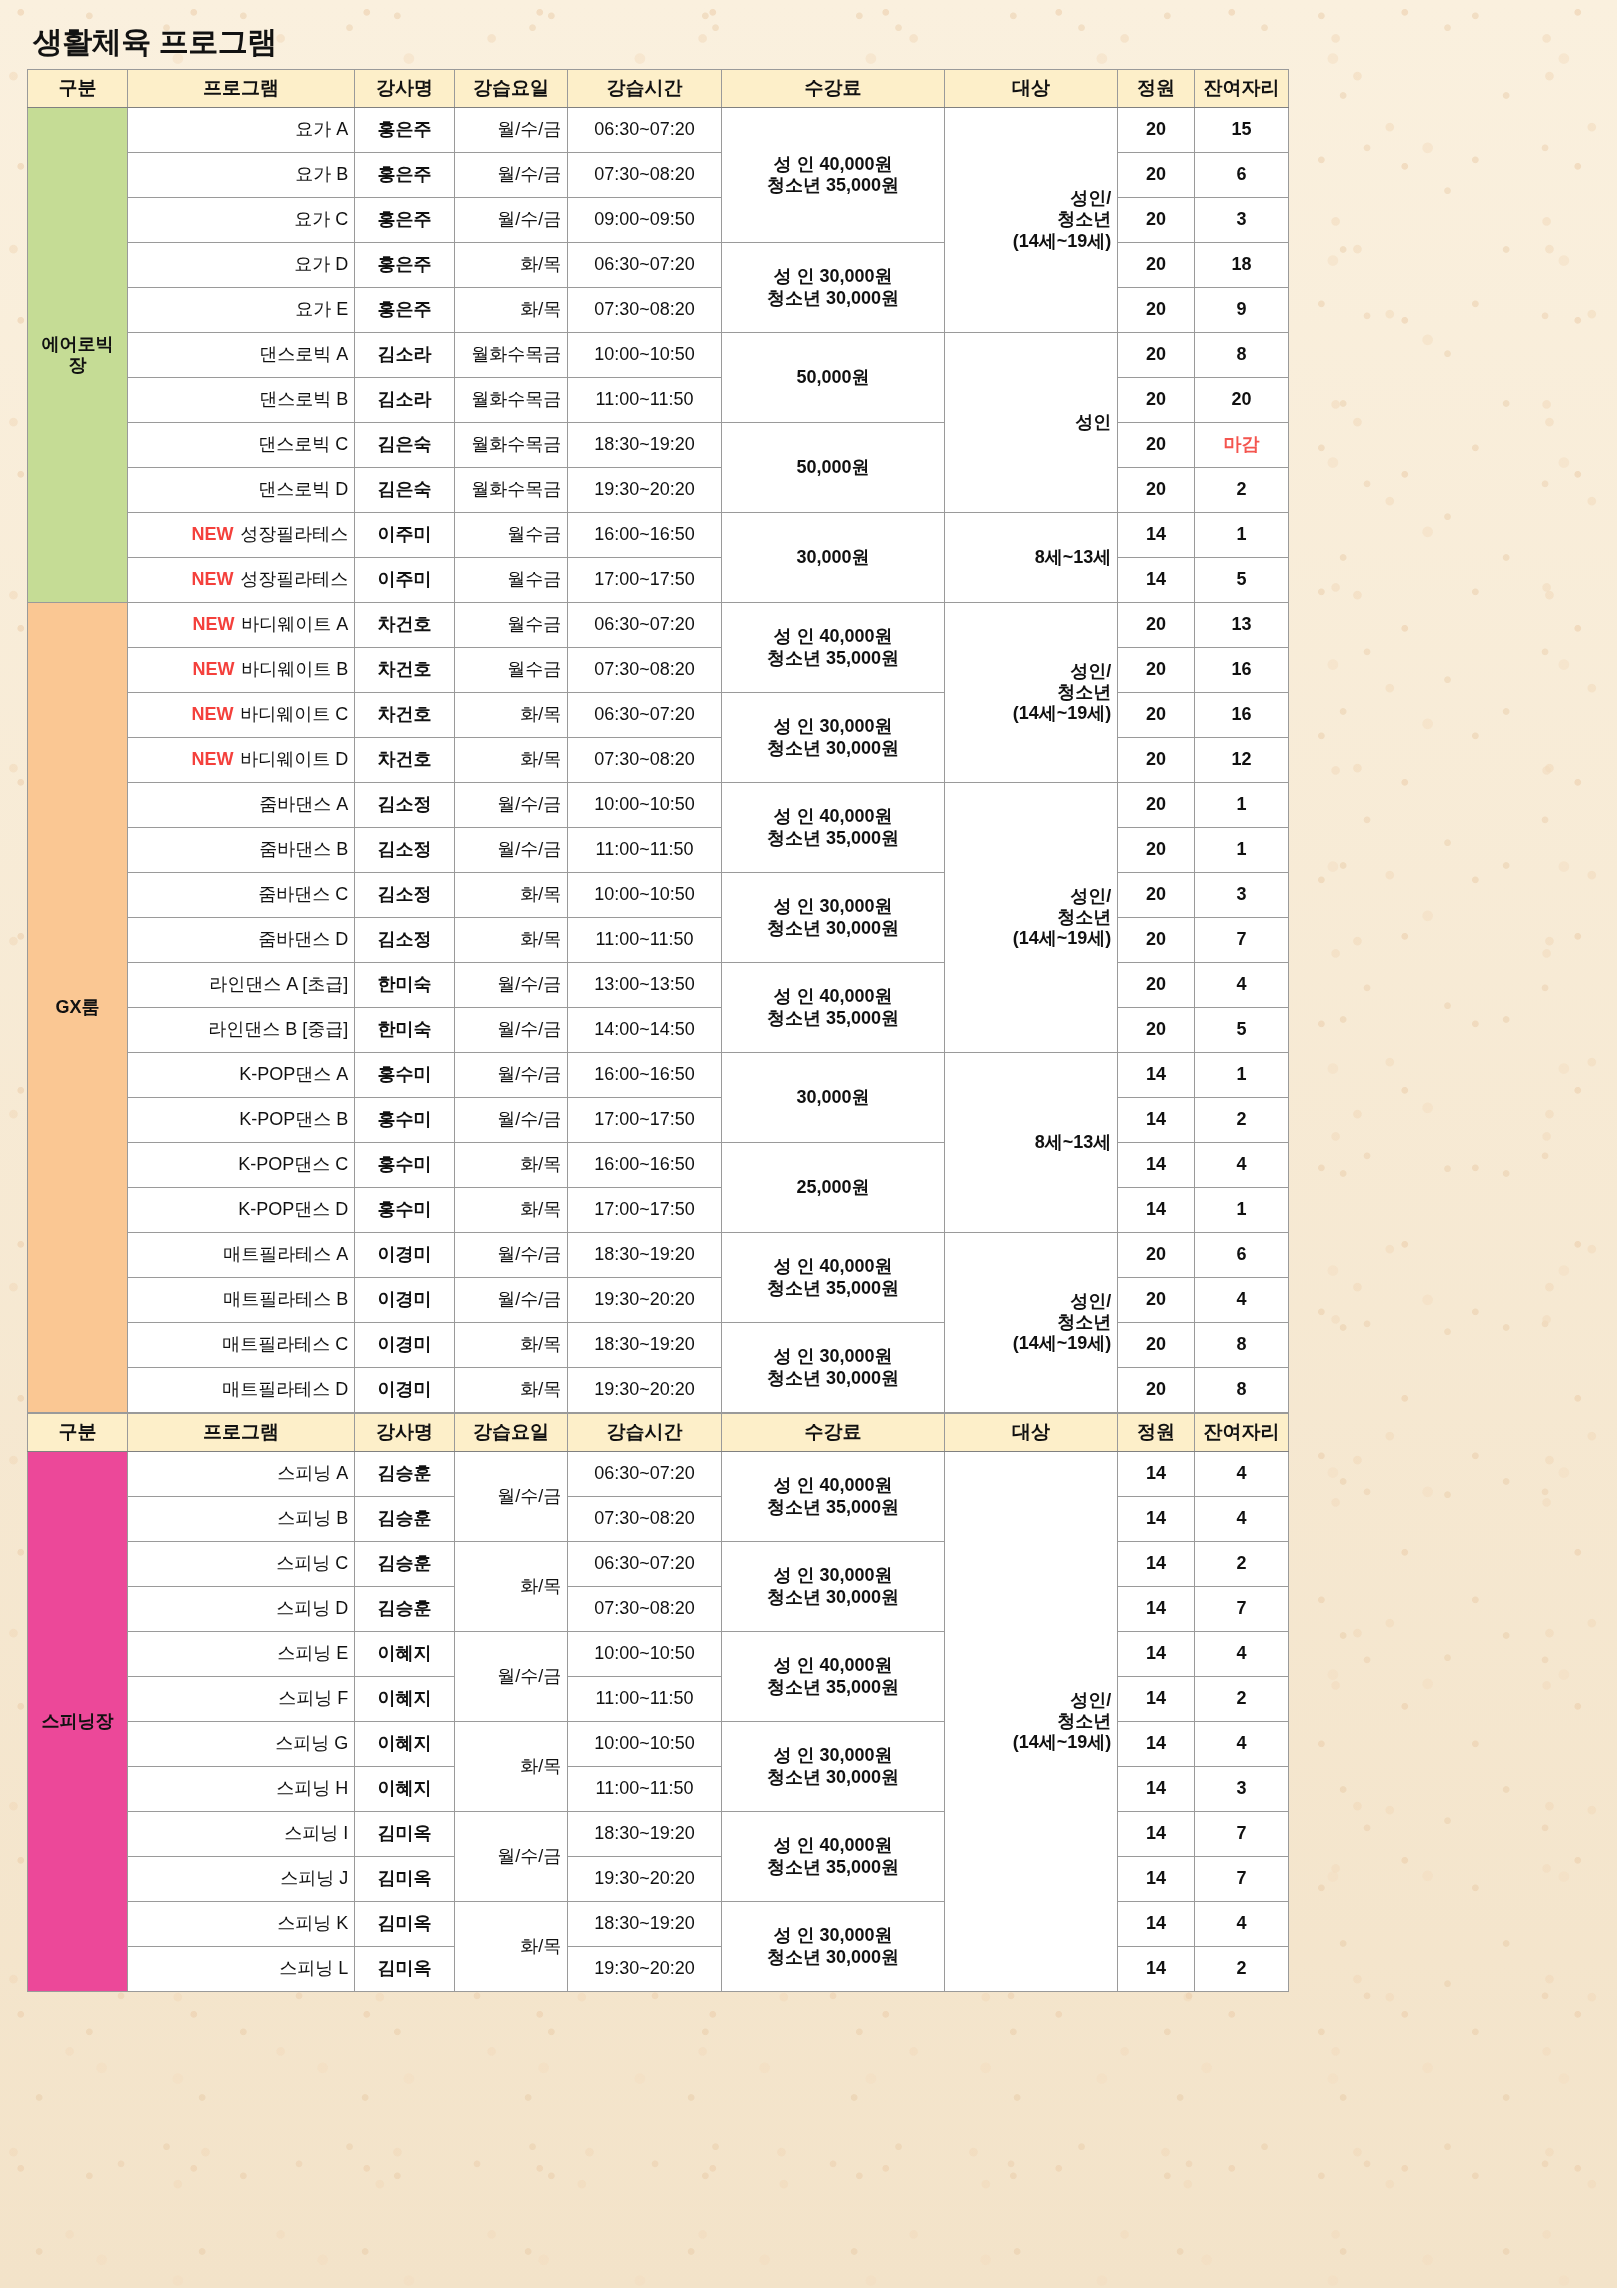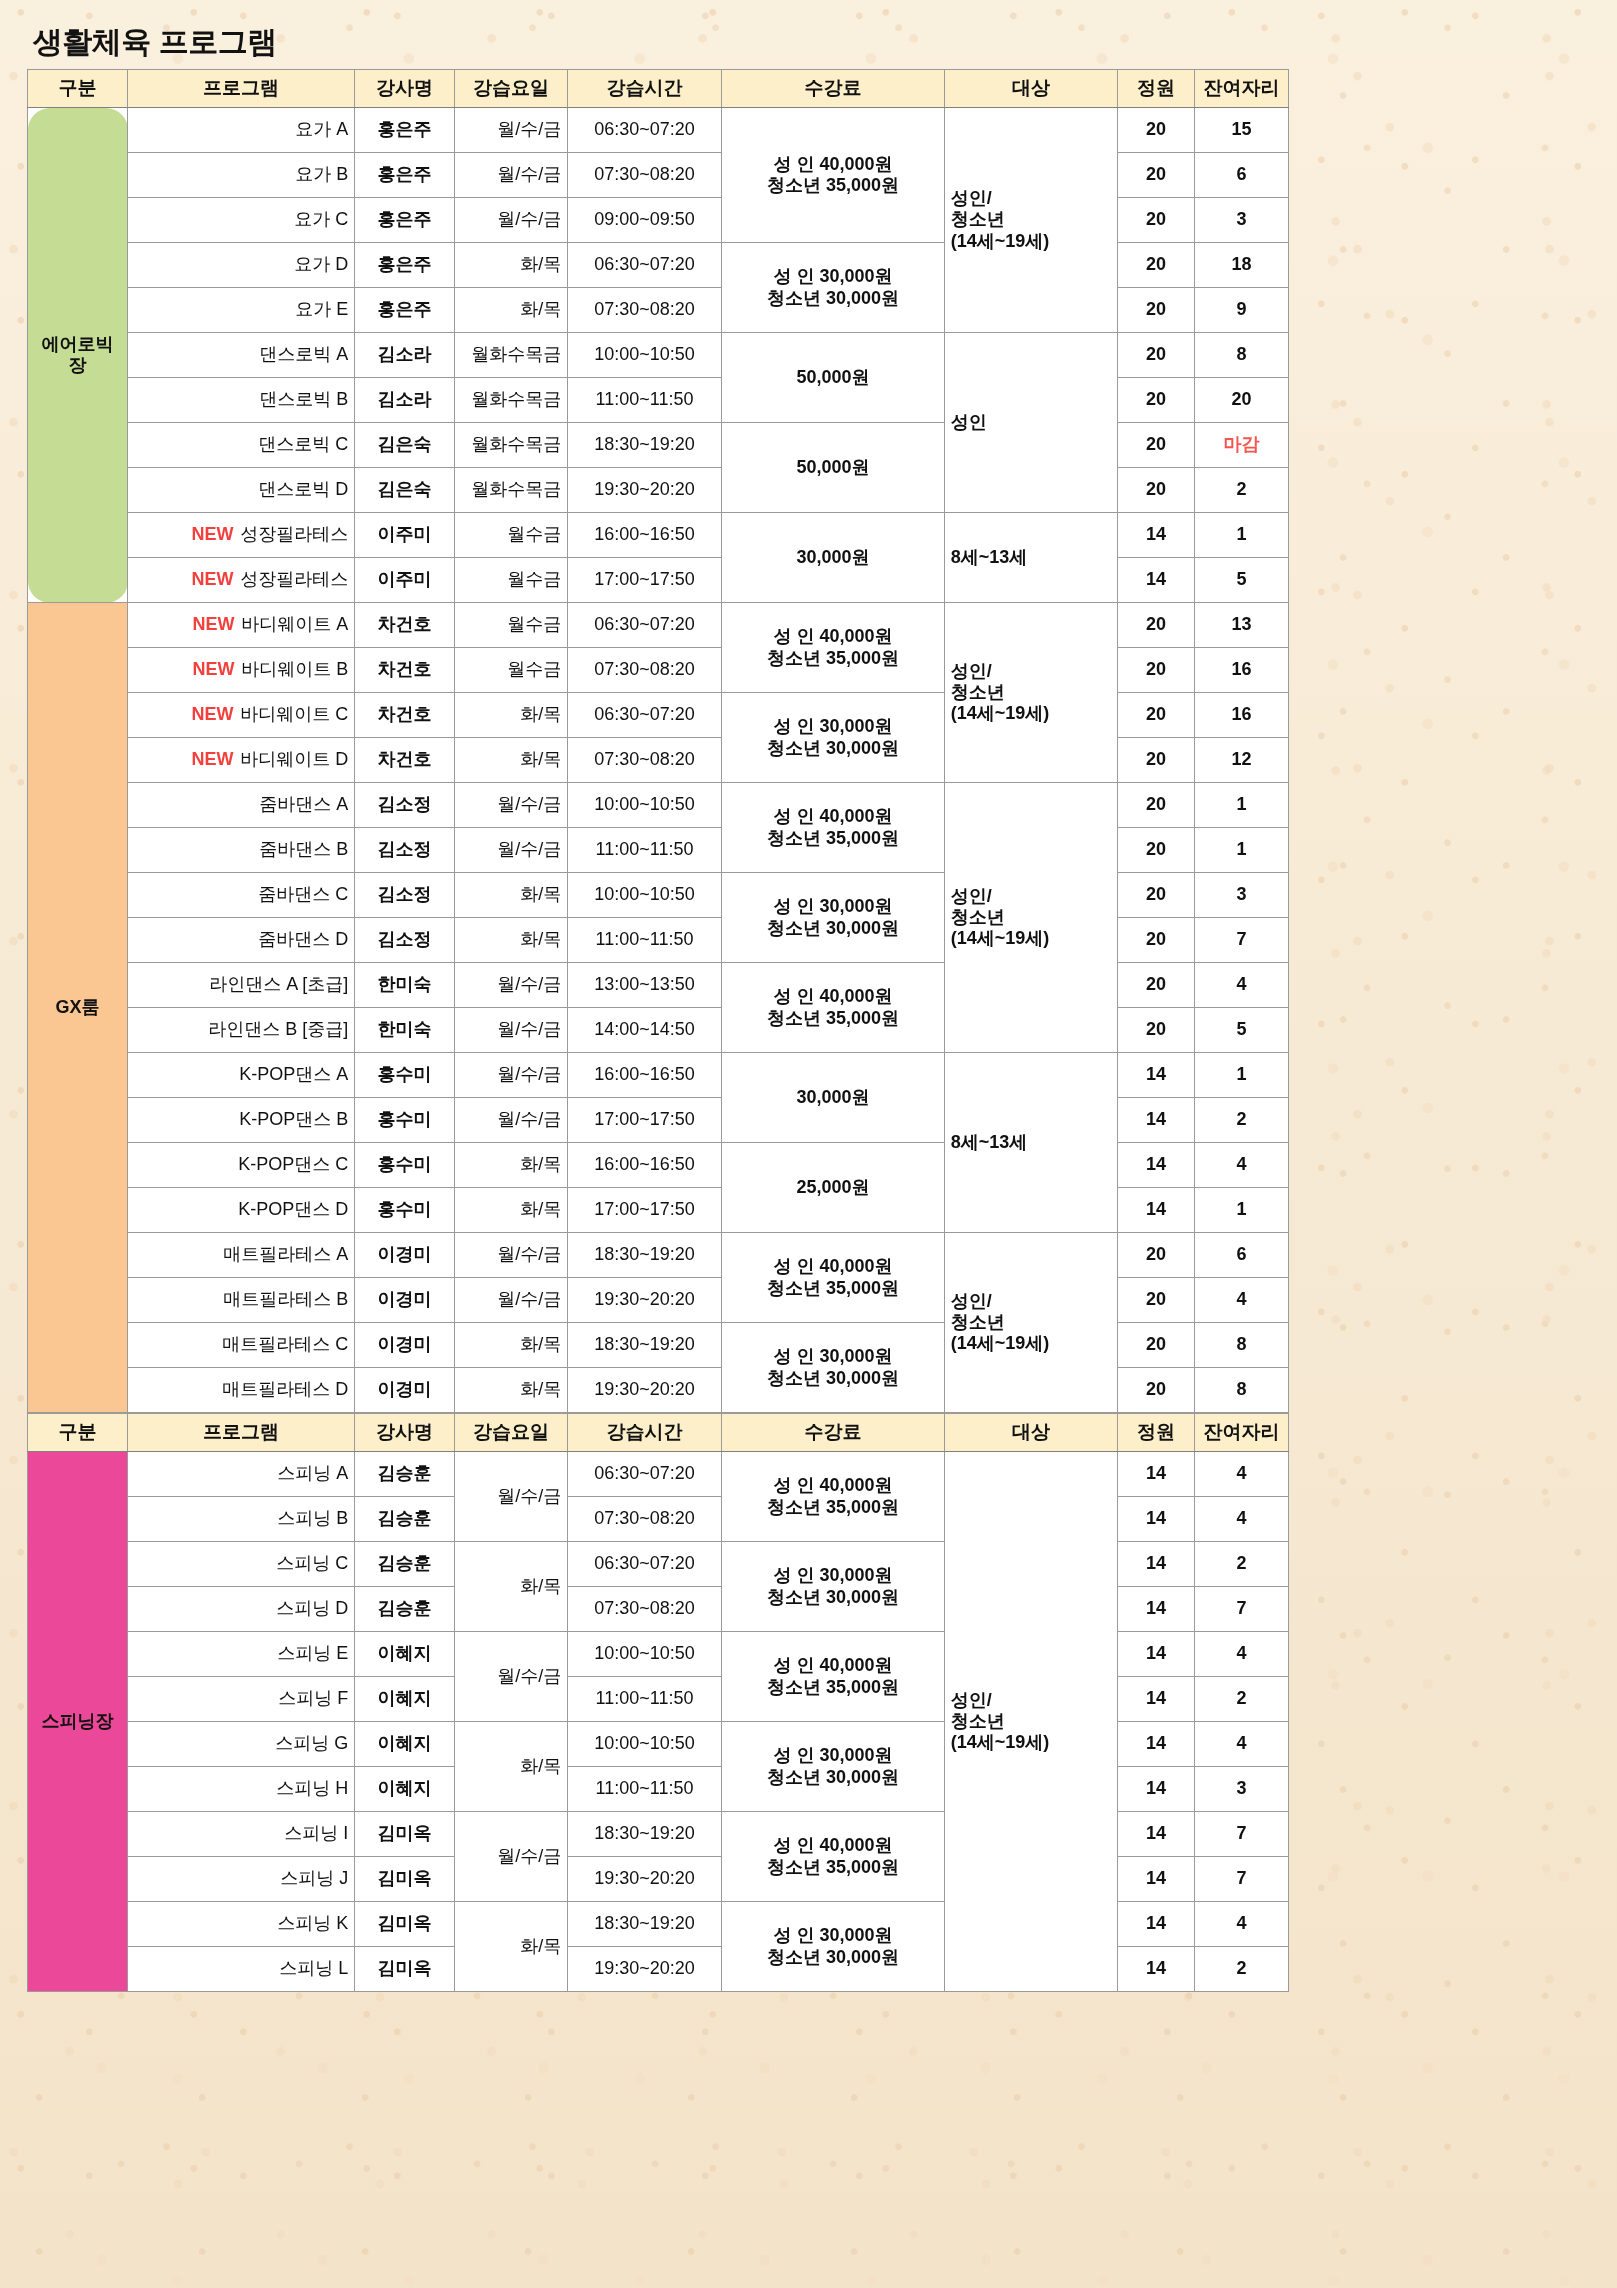--- a/index.html
+++ b/index.html
@@ -73,21 +73,21 @@
     font-size: 19px;
     border-bottom: 1.9px solid #808080;
   }
 
   td.cat {
     text-align: center;
     font-weight: bold;
     font-size: 20px;
     vertical-align: middle;
   }
-  td.cat.aerobic { background: #c5dc95; border-radius: 22px; }
+  td.cat.aerobic { background: #c5dc95; }
   td.cat.gx      { background: #fac793; }
   td.cat.spin    { background: #ec4899; }
 
   td.prog {
     text-align: right;
     padding-left: 13.4px;
     font-size: 20px;
     height: 44px;
   }
   td.teacher {
@@ -107,21 +107,21 @@
   }
   td.fee {
     text-align: center;
     font-size: 20px;
     font-weight: bold;
     vertical-align: middle;
     white-space: pre-line;
     line-height: 1.12;
   }
   td.target {
-    text-align: left;
+    text-align: right;
     font-size: 20px;
     font-weight: bold;
     vertical-align: middle;
     white-space: pre-line;
     line-height: 1.08;
   }
   td.cap, td.left {
     text-align: center;
     font-size: 20px;
     font-weight: bold;

